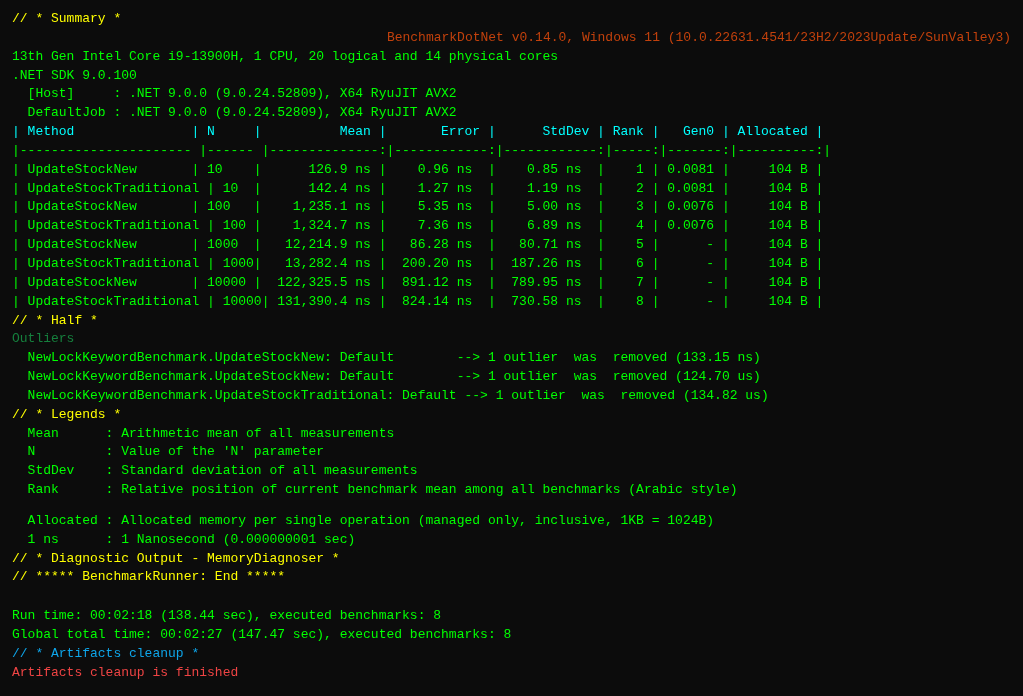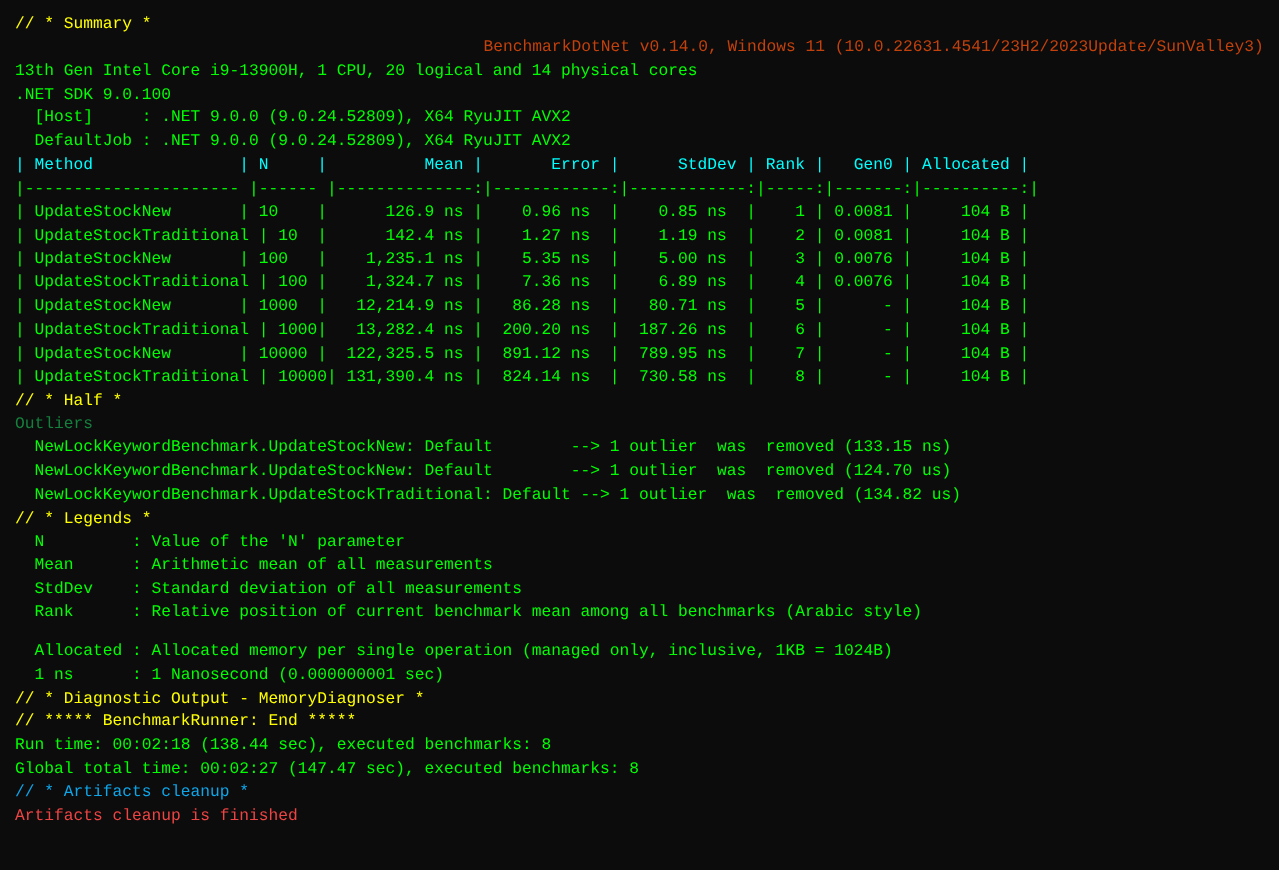--- a/index.html
+++ b/index.html
@@ -39,29 +39,29 @@
     <span class="line" style="color: rgb(0, 255, 0);">| UpdateStockNew       | 10000 |  122,325.5 ns |  891.12 ns  |  789.95 ns  |    7 |      - |     104 B |</span>
     <span class="line" style="color: rgb(0, 255, 0);">| UpdateStockTraditional | 10000| 131,390.4 ns |  824.14 ns  |  730.58 ns  |    8 |      - |     104 B |</span>
     <span class="line" style="color: rgb(0, 255, 0);"></span>
     <span class="line" style="color: rgb(255, 255, 0);">// * Half *</span>
     <span class="line" style="color: #15803d;">Outliers</span>
     <span class="line" style="color: rgb(0, 255, 0);">  NewLockKeywordBenchmark.UpdateStockNew: Default        --&gt; 1 outlier  was  removed (133.15 ns)</span>
     <span class="line" style="color: rgb(0, 255, 0);">  NewLockKeywordBenchmark.UpdateStockNew: Default        --&gt; 1 outlier  was  removed (124.70 us)</span>
     <span class="line" style="color: rgb(0, 255, 0);">  NewLockKeywordBenchmark.UpdateStockTraditional: Default --&gt; 1 outlier  was  removed (134.82 us)</span>
     <span class="line" style="color: rgb(0, 255, 0);"></span>
     <span class="line" style="color: rgb(255, 255, 0);">// * Legends *</span>
+    <span class="line" style="color: rgb(0, 255, 0);">  Mean      : Arithmetic mean of all measurements</span>
     <span class="line" style="color: rgb(0, 255, 0);">  N         : Value of the 'N' parameter</span>
-    <span class="line" style="color: rgb(0, 255, 0);">  Mean      : Arithmetic mean of all measurements</span>
     <span class="line" style="color: rgb(0, 255, 0);">  StdDev    : Standard deviation of all measurements</span>
     <span class="line" style="color: rgb(0, 255, 0);">  Rank      : Relative position of current benchmark mean among all benchmarks (Arabic style)</span>
     <span class="line" style="color: rgb(0, 255, 0); margin-top: 12px;">  Allocated : Allocated memory per single operation (managed only, inclusive, 1KB = 1024B)</span>
     <span class="line" style="color: rgb(0, 255, 0);">  1 ns      : 1 Nanosecond (0.000000001 sec)</span>
     <span class="line" style="color: rgb(0, 255, 0);"></span>
     <span class="line" style="color: rgb(255, 255, 0);">// * Diagnostic Output - MemoryDiagnoser *</span>
     <span class="line" style="color: rgb(0, 255, 0);"></span>
     <span class="line" style="color: rgb(0, 255, 0);"></span>
     <span class="line" style="color: rgb(255, 255, 0);">// ***** BenchmarkRunner: End *****</span>
-    <span class="line" style="color: rgb(0, 255, 0);">Run time: 00:02:18 (138.44 sec), executed benchmarks: 8</span>
+    <span class="line" style="color: rgb(0, 255, 0); margin-top: 20px;">Run time: 00:02:18 (138.44 sec), executed benchmarks: 8</span>
     <span class="line" style="color: rgb(0, 255, 0);"></span>
     <span class="line" style="color: rgb(0, 255, 0);">Global total time: 00:02:27 (147.47 sec), executed benchmarks: 8</span>
     <span class="line" style="color: #0ea5e9;">// * Artifacts cleanup *</span>
     <span class="line" style="color: #ef4444;">Artifacts cleanup is finished</span>
   </div>
 
 </body></html>

